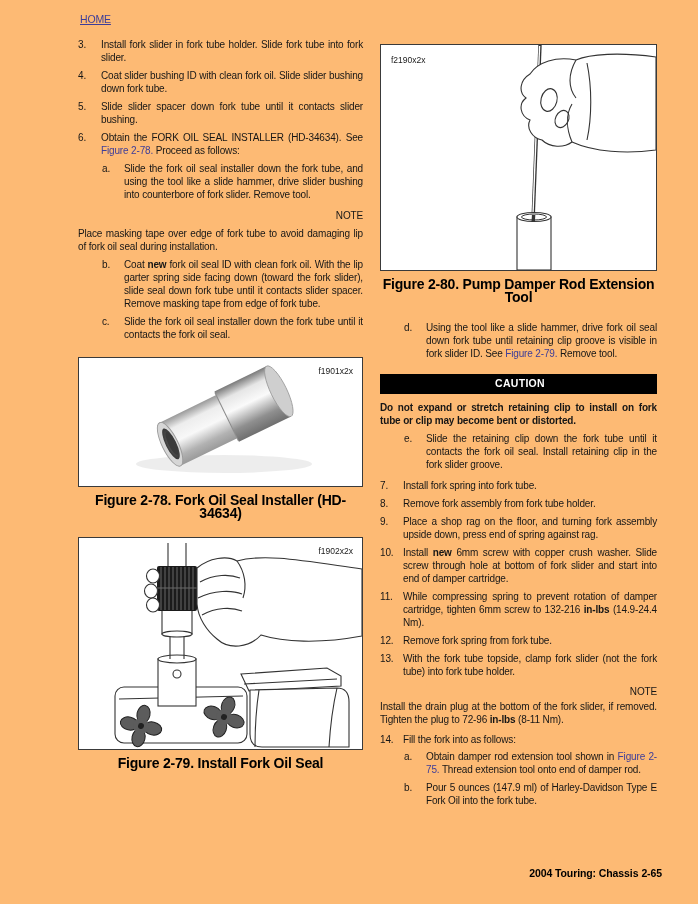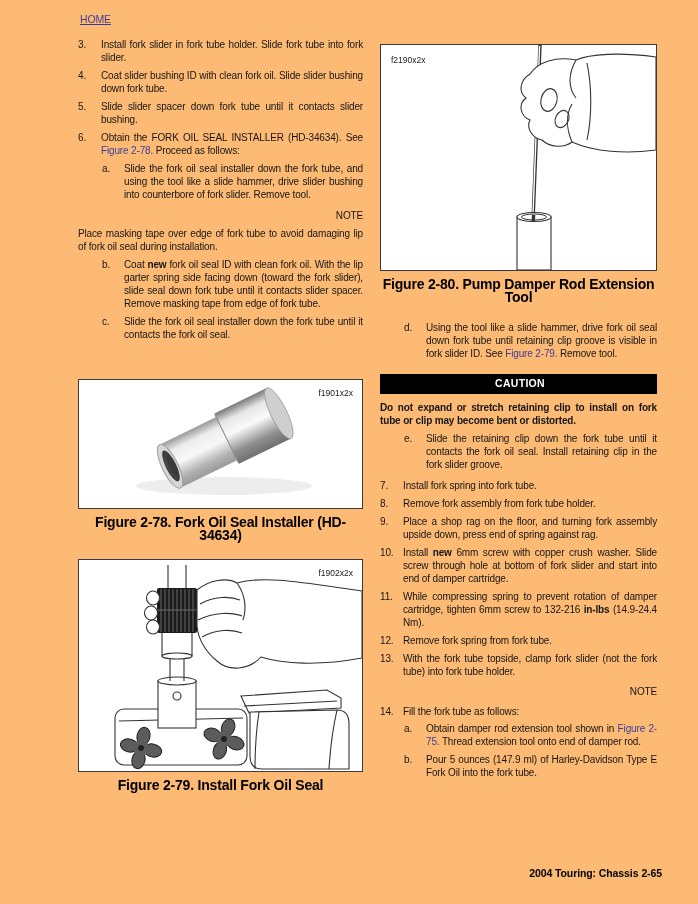--- a/index.html
+++ b/index.html
@@ -35,21 +35,21 @@
     position:relative; border:1px solid #3a3a3a; background:#ffffff; width:100%;
   }
   .figframe svg { display:block; }
   .figid { position:absolute; font-size:8.5px; letter-spacing:0; color:#222; }
   .figid.tr { top:7px; right:9px; }
   .figid.tl { top:9px; left:10px; }
   figcaption {
     text-align:center; font-weight:bold; font-size:14px; letter-spacing:-0.2px;
     margin-top:7px; color:#000;
   }
-  .fig78 { margin-top:38px; }
+  .fig78 { margin-top:16px; }
   .fig79 { margin-top:17px; }
   .steps7 { margin-top:8px; }
   .footer {
     position:absolute; top:867px; right:36px; font-weight:bold; font-size:10.5px;
     letter-spacing:-0.1px; color:#000;
   }
   .footer .pageno { margin-left:3px; }
   .ln { stroke:#333; fill:none; stroke-width:1.1; }
   .wh { fill:#fff; stroke:#333; stroke-width:1.1; }
 </style>
@@ -275,24 +275,25 @@
         <span class="num">12.</span>
         <span class="txt">Remove fork spring from fork tube.</span>
       </div>
       <div class="item">
         <span class="num">13.</span>
         <span class="txt">With the fork tube topside, clamp fork slider (not the fork tube) into fork tube holder.</span>
       </div>
     </div>
 
     <div class="note-h" style="margin-top:7px; margin-bottom:2px;">NOTE</div>
+    <div class="note-p"><span>Install the drain plug at the bottom of the fork slider, if removed. Tighten the plug to 72-96 </span><span class="b">in-lbs</span><span> (8-11 Nm).</span></div>
 
     <div class="item" style="margin-top:7px; margin-bottom:4px;">
       <span class="num">14.</span>
-      <span class="txt">Fill the fork tube as follows:</span>
+      <span class="txt">Fill the fork into as follows:</span>
     </div>
 
     <div class="sub">
       <span class="letter">a.</span>
       <span class="txt"><span>Obtain damper rod extension tool shown in </span><a class="xref">Figure 2-75.</a><span> Thread extension tool onto end of damper rod.</span></span>
     </div>
     <div class="sub">
       <span class="letter">b.</span>
       <span class="txt">Pour 5 ounces (147.9 ml) of Harley-Davidson Type E Fork Oil into the fork tube.</span>
     </div>

